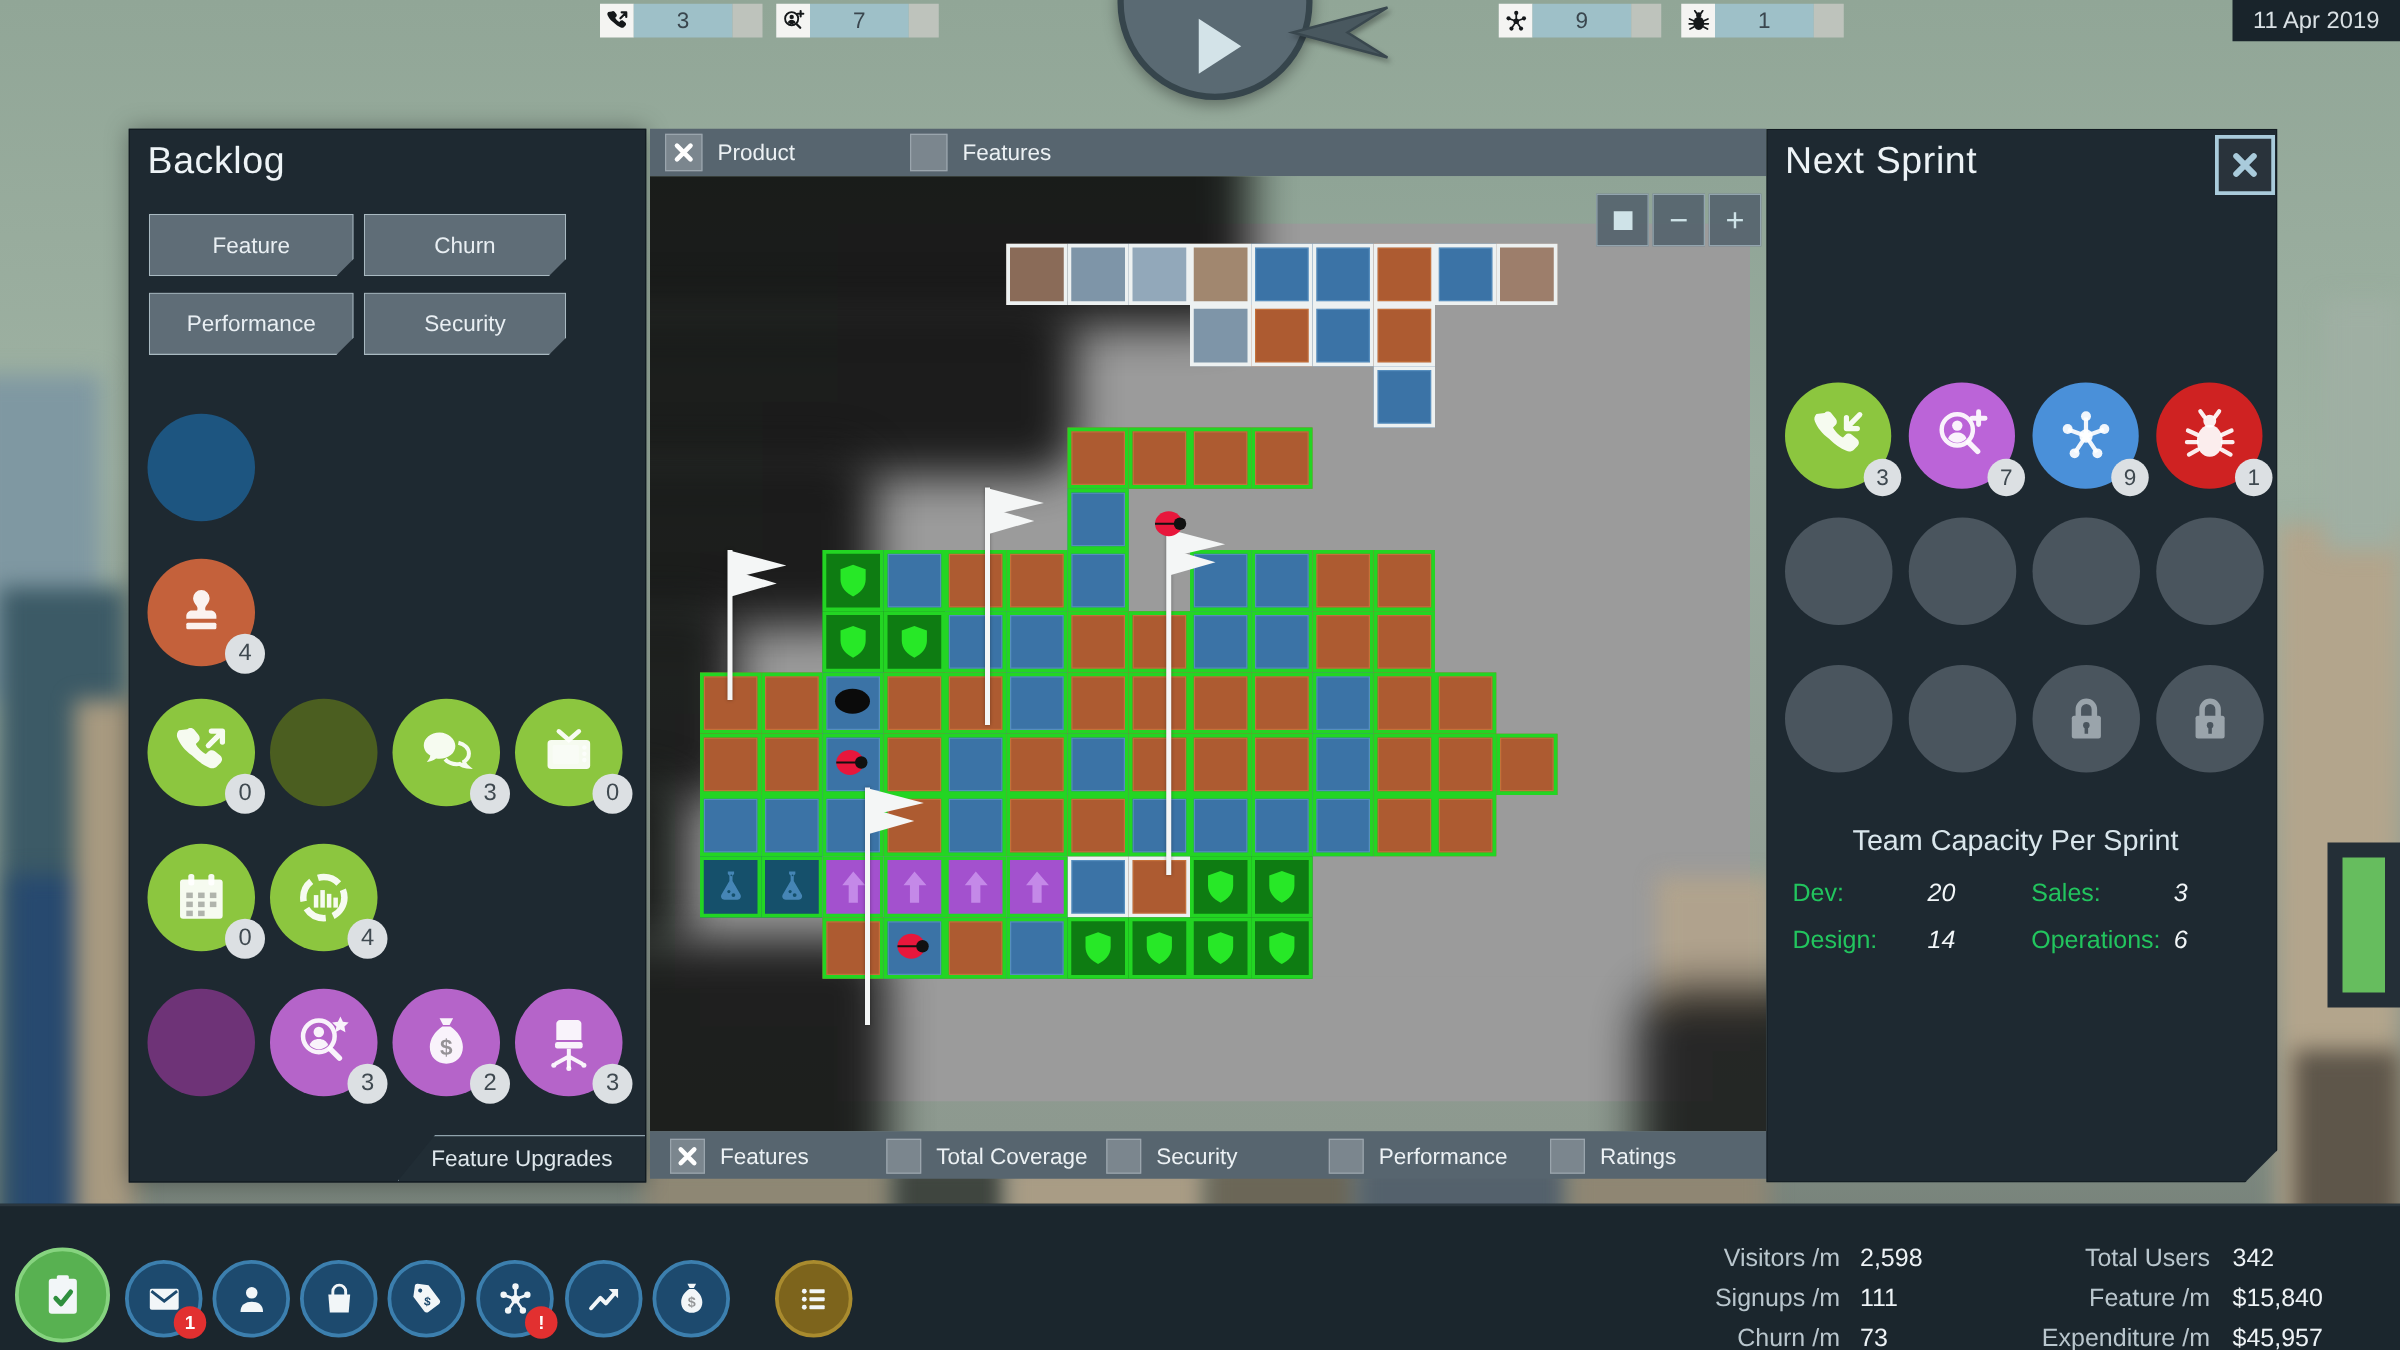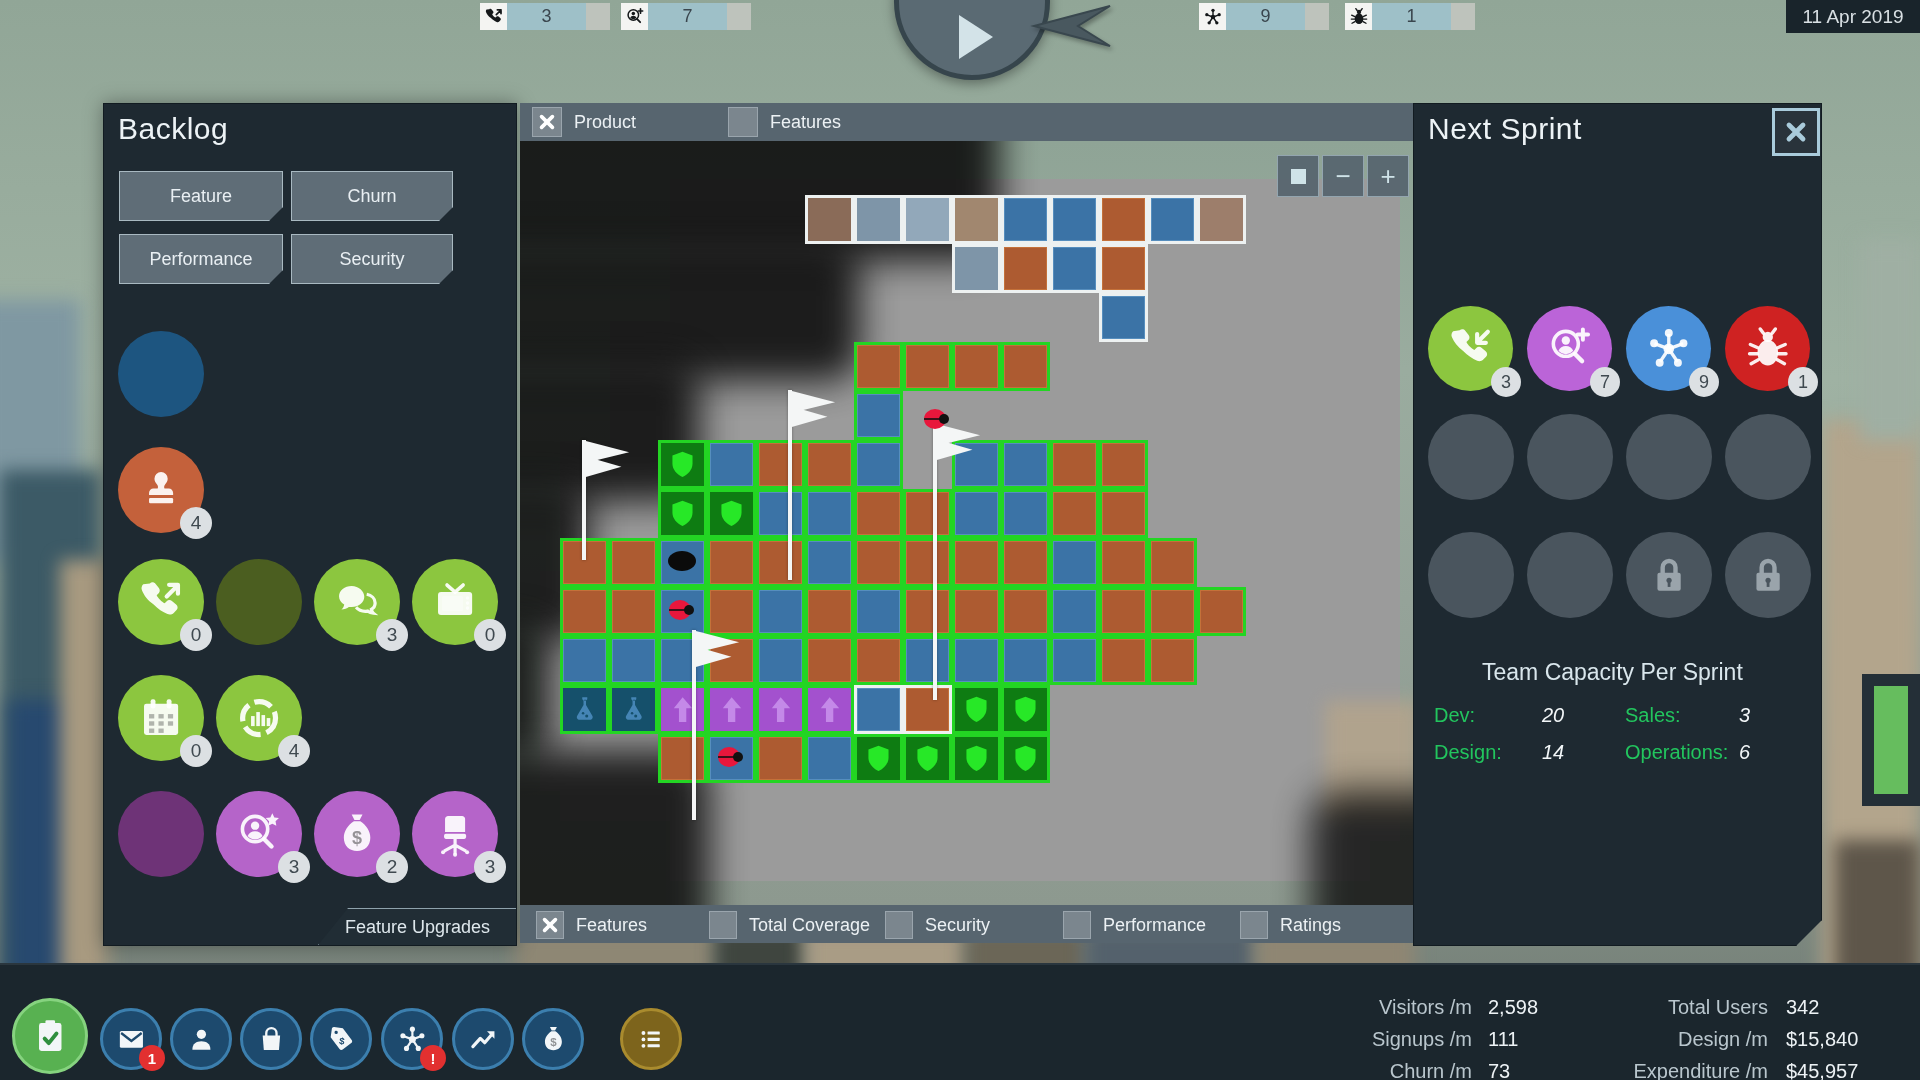--- a/index.html
+++ b/index.html
@@ -701,18 +701,18 @@
 
   <div id="bottom-stats">
       <div class="stat-label" style="left: 1312px; top: 31px; width: 160px;">Visitors /m</div>
       <div class="stat-value" style="left: 1488px; top: 31px;">2,598</div>
       <div class="stat-label" style="left: 1312px; top: 63px; width: 160px;">Signups /m</div>
       <div class="stat-value" style="left: 1488px; top: 63px;">111</div>
       <div class="stat-label" style="left: 1312px; top: 95px; width: 160px;">Churn /m</div>
       <div class="stat-value" style="left: 1488px; top: 95px;">73</div>
       <div class="stat-label" style="left: 1560px; top: 31px; width: 208px;">Total Users</div>
       <div class="stat-value" style="left: 1786px; top: 31px;">342</div>
-      <div class="stat-label" style="left: 1560px; top: 63px; width: 208px;">Design /m</div>
+      <div class="stat-label" style="left: 1560px; top: 63px; width: 208px;">Feature /m</div>
       <div class="stat-value" style="left: 1786px; top: 63px;">$15,840</div>
       <div class="stat-label" style="left: 1560px; top: 95px; width: 208px;">Expenditure /m</div>
       <div class="stat-value" style="left: 1786px; top: 95px;">$45,957</div>
     </div>
 </div>
 
 </body></html>

